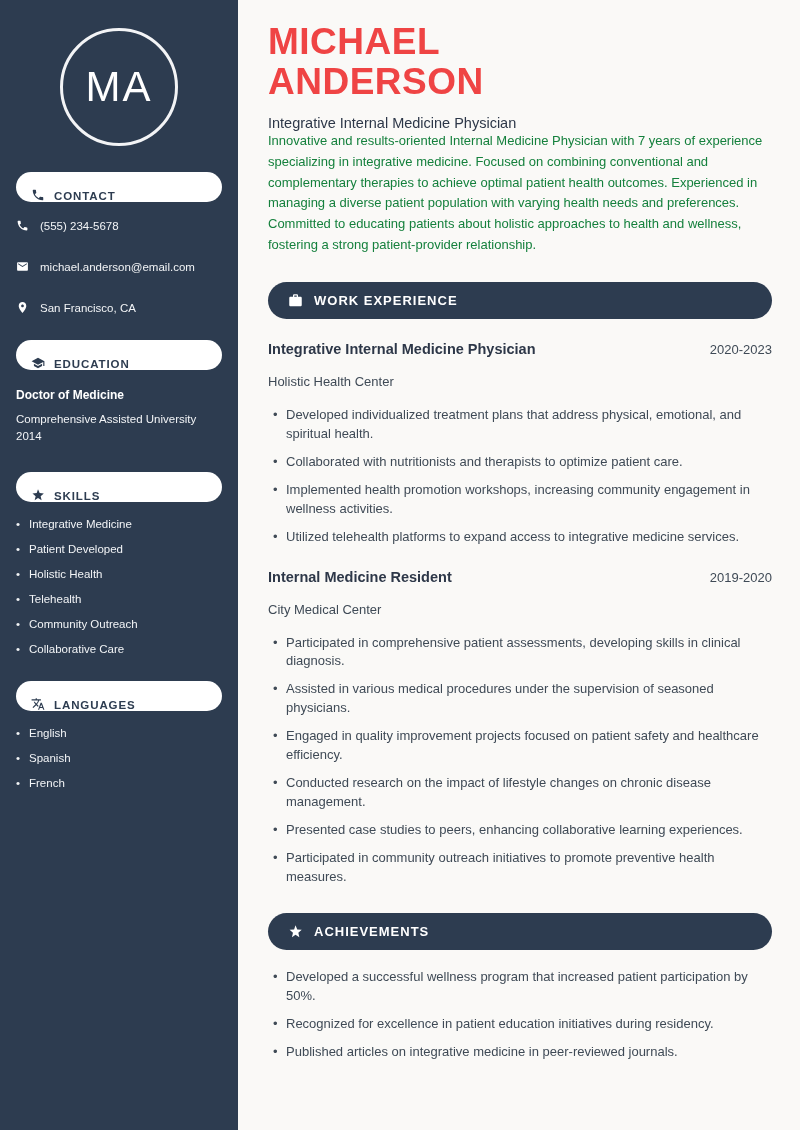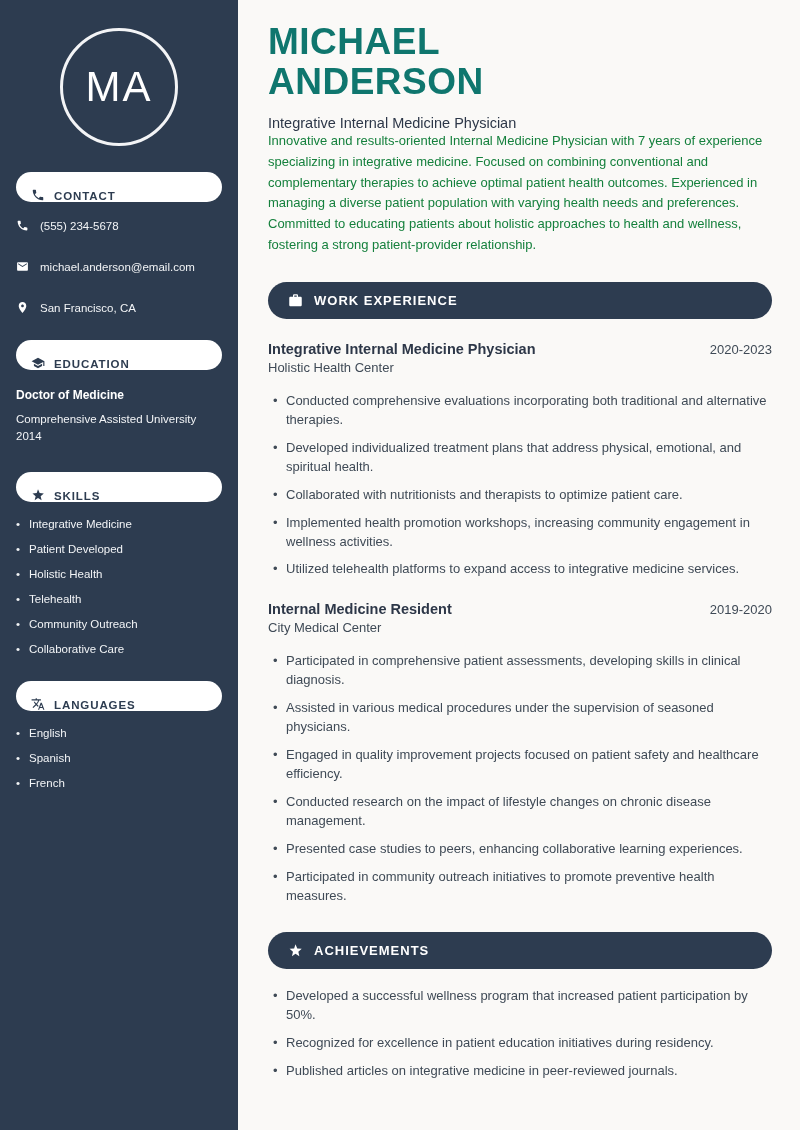--- a/index.html
+++ b/index.html
@@ -26,35 +26,35 @@
   .edu-degree { font-size:12px; font-weight:bold; margin-bottom:9px; color:#fff; }
   .edu-school { font-size:11.5px; line-height:1.5; }
   .edu-year { font-size:11.5px; line-height:1.5; }
 
   .side-list { list-style:none; margin:16px 16px 0; }
   .side-list li { font-size:11.5px; color:#f2f4f6; padding-left:13px; position:relative; margin-bottom:13px; }
   .side-list li::before { content:"•"; position:absolute; left:0; color:#f2f4f6; }
 
   
   .main { flex:1; padding:22px 28px 0 30px; background:#faf9f7; }
-  .name { color:#0f766e; font-size:37px; font-weight:bold; line-height:1.08; letter-spacing:.5px; }
+  .name { color:#ef4444; font-size:37px; font-weight:bold; line-height:1.08; letter-spacing:.5px; }
   .name span { display:block; }
   .role { font-size:14.5px; color:#2d3748; margin-top:13px; }
   .summary { font-size:13px; color:#15803d; line-height:1.6; }
 
   .section-bar { display:flex; align-items:center; gap:11px; height:37px; background:#2d3c50;
                  border-radius:19px; color:#fff; padding:0 20px; margin-top:26px; }
   .section-bar span { font-size:13px; font-weight:bold; letter-spacing:1px; }
   .section-bar svg { width:15px; height:15px; fill:#fff; flex:0 0 15px; }
 
   .job { margin-top:22px; }
   .job-head { display:flex; justify-content:space-between; align-items:baseline; }
   .job-title { font-size:14.5px; font-weight:bold; color:#2d3748; }
   .job-dates { font-size:13px; color:#3f4a56; }
-  .company { font-size:13px; color:#3f4a56; margin-top:3px; }
+  .company { font-size:13px; color:#3f4a56; margin-top:17px; }
 
   .bullets { list-style:none; margin-top:17px; }
   .bullets li { font-size:13px; color:#3f4a56; line-height:1.46; padding-left:18px;
                 position:relative; margin-bottom:9px; }
   .bullets li::before { content:"•"; position:absolute; left:5px; color:#3f4a56; }
   .bullets.tight { margin-top:18px; }
 </style>
 </head>
 <body>
 
@@ -156,21 +156,20 @@
       <span>WORK EXPERIENCE</span>
     </div>
 
     <section class="job">
       <div class="job-head">
         <span class="job-title">Integrative Internal Medicine Physician</span>
         <span class="job-dates">2020-2023</span>
       </div>
       <div class="company">Holistic Health Center</div>
       <ul class="bullets">
-        <li>Conducted comprehensive evaluations incorporating both traditional and alternative therapies.</li>
         <li>Developed individualized treatment plans that address physical, emotional, and spiritual health.</li>
         <li>Collaborated with nutritionists and therapists to optimize patient care.</li>
         <li>Implemented health promotion workshops, increasing community engagement in wellness activities.</li>
         <li>Utilized telehealth platforms to expand access to integrative medicine services.</li>
       </ul>
     </section>
 
     <section class="job">
       <div class="job-head">
         <span class="job-title">Internal Medicine Resident</span>

